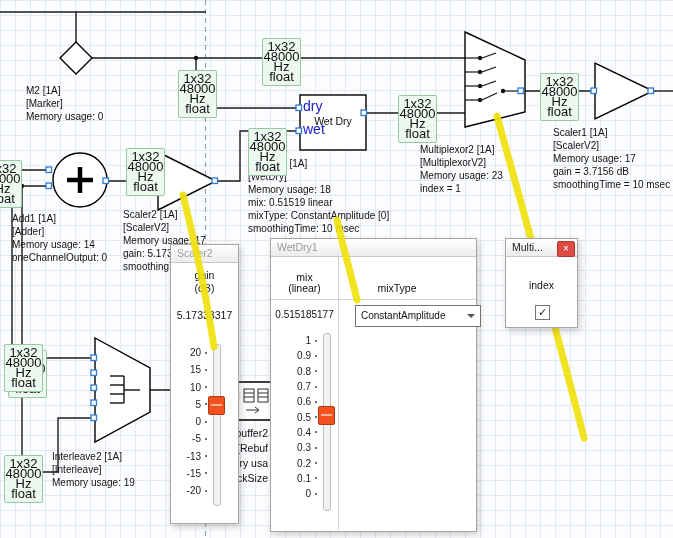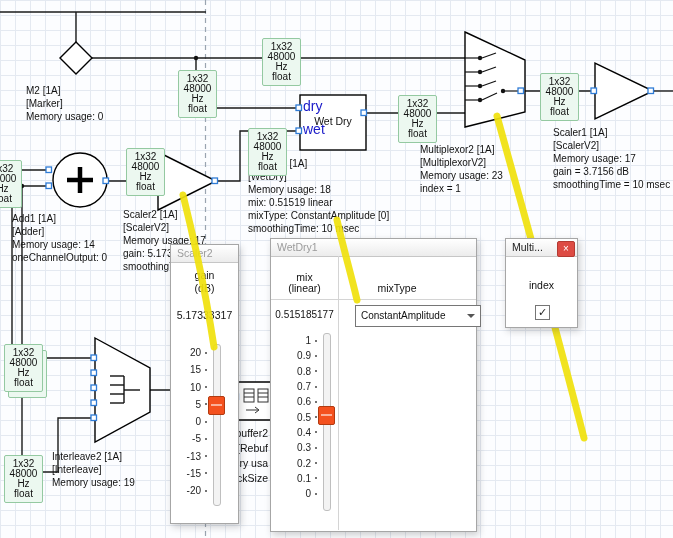--- a/index.html
+++ b/index.html
@@ -4,21 +4,21 @@
 <style>
   html,body{margin:0;padding:0}
   .canvas{position:relative;width:673px;height:538px;overflow:hidden;
     background-color:#fcfdff;
     background-image:linear-gradient(#e4e9f1 1px,transparent 1px),linear-gradient(90deg,#e4e9f1 1px,transparent 1px);
     background-size:15px 15px;
     font-family:"Liberation Sans",sans-serif;color:#111}
   .layer{position:absolute;left:0;top:0;z-index:2}
   .overlay{position:absolute;left:0;top:0;z-index:50;pointer-events:none}
   .sigbox{position:absolute;width:37px;padding:3px 0;background:#ecf8f0;border:1px solid #94c9a1;border-radius:2px;
-    font-size:10px;line-height:10px;text-align:center;z-index:10}
+    font-size:13px;line-height:10px;text-align:center;z-index:10}
   .sigbox.behind{z-index:9}
   .blabel{position:absolute;font-size:10px;line-height:13px;text-align:left;z-index:8}
   .fragments{position:absolute;font-size:10.5px;line-height:15px;text-align:right;z-index:8}
   .bluetxt{position:absolute;font-size:14px;z-index:11;color:#1818c8}
   .boxtitle{position:absolute;font-size:10.5px;text-align:center;z-index:11}
   .panel{position:absolute;background:#fff;border:1px solid #a6a6a6;box-shadow:2px 3px 7px rgba(40,40,40,.22);z-index:30}
   .ptitle{height:17px;background:linear-gradient(#ffffff,#ececec);border-bottom:1px solid #c6c6c6;
     font-size:10.5px;line-height:17px;color:#9b9b9b;padding-left:6px;white-space:nowrap;overflow:hidden}
   .ptitle.active{color:#222}
   .pcenter{position:absolute;text-align:center;font-size:10.5px;line-height:12px}

